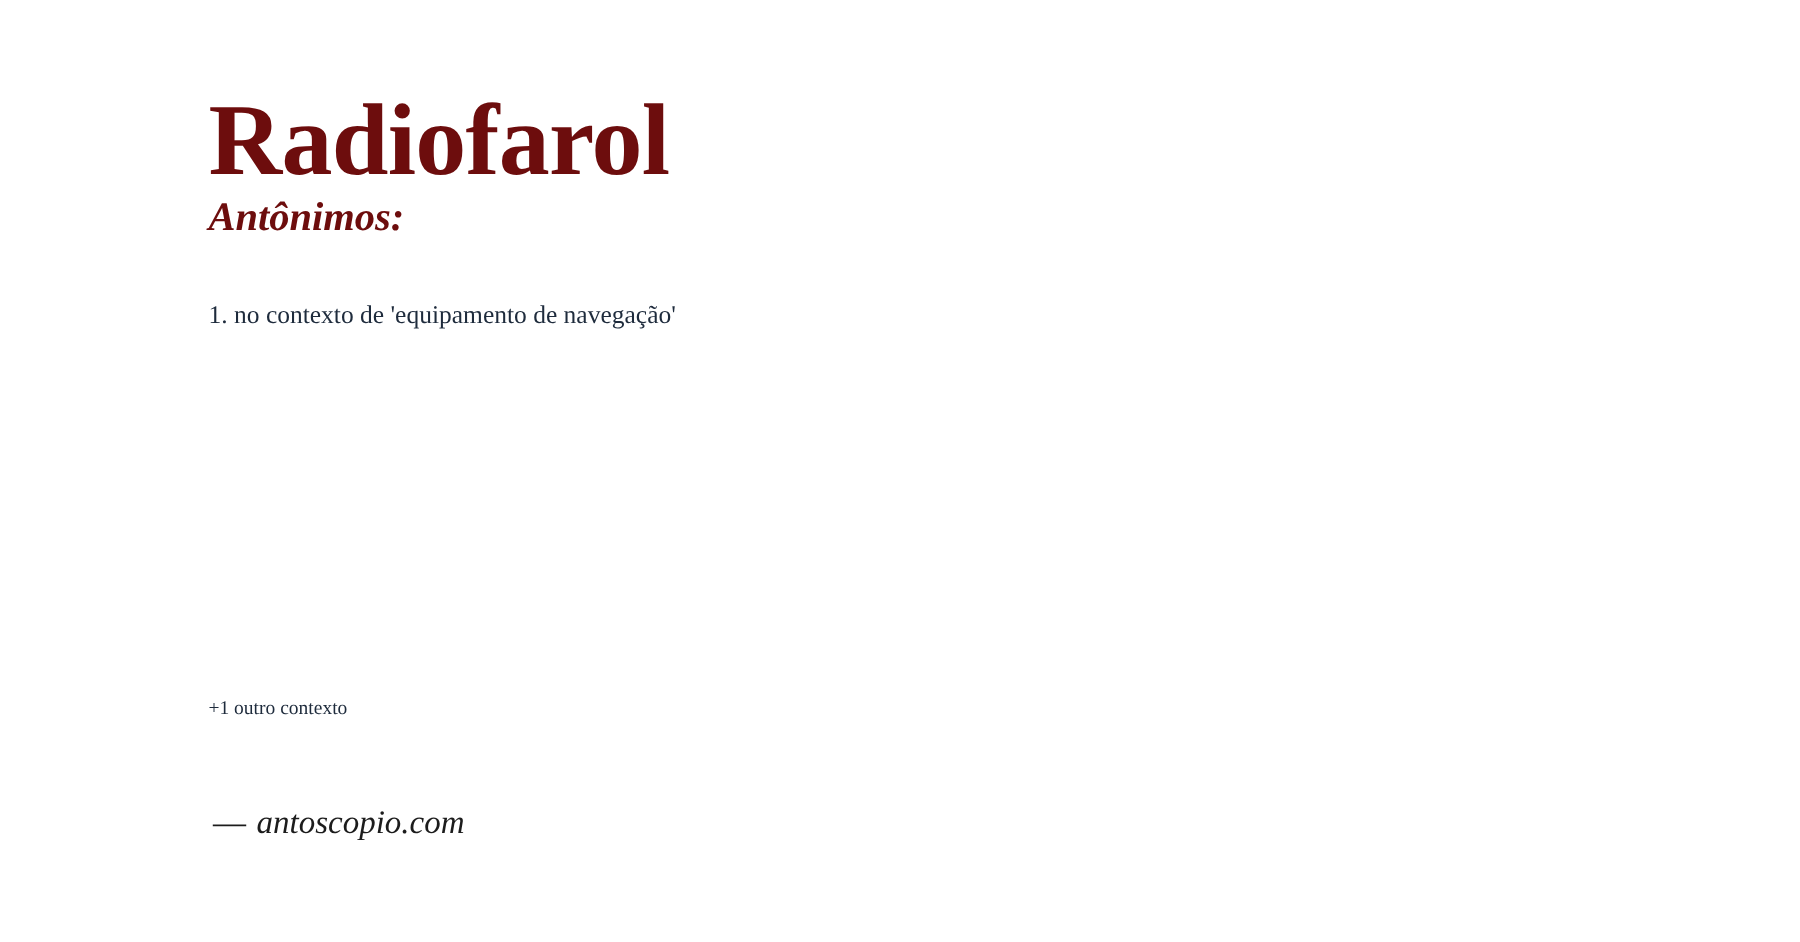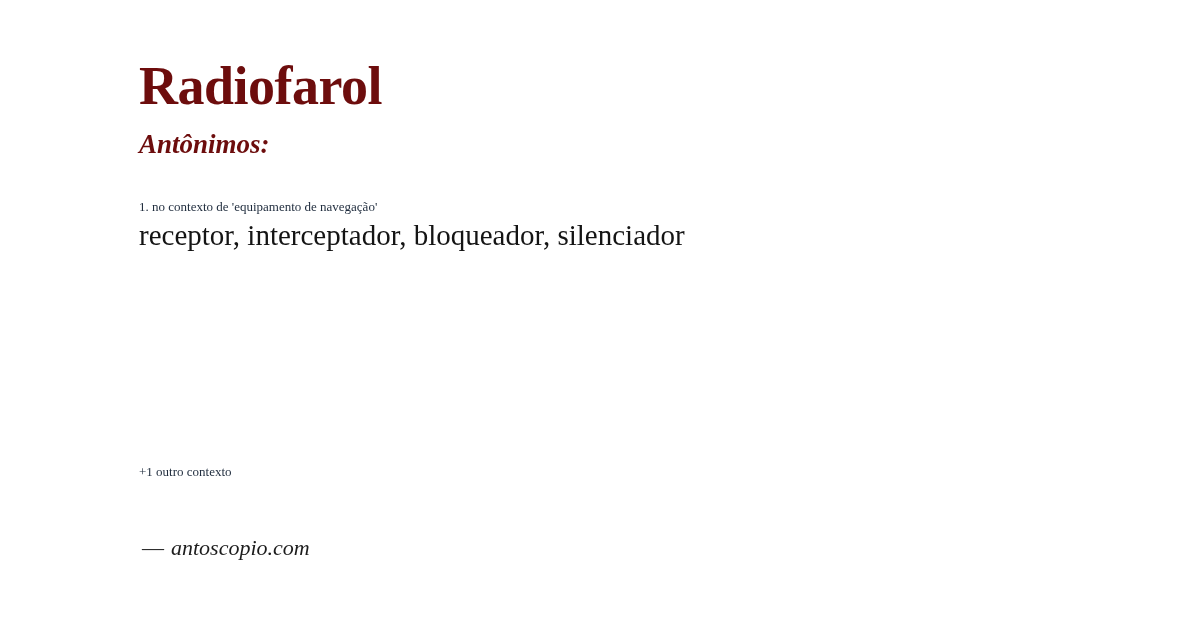--- a/index.html
+++ b/index.html
@@ -23,21 +23,21 @@
     width: 1000px;
     height: 628px;
   }
 
   
   .headword {
     position: absolute;
     left: 0;
     top: 59px;
     margin: 0;
-    font-size: 54px;
+    font-size: 68px;
     line-height: 1.0;
     font-weight: 700;
     color: #6d0d0d;
     letter-spacing: -0.5px;
     white-space: nowrap;
   }
 
   .relation-label {
     position: absolute;
     left: 0;
@@ -58,21 +58,21 @@
     top: 199px;
     width: 1000px;
   }
 
   .sense {
     margin: 0 0 30px 0;
   }
 
   .sense-context {
     margin: 0;
-    font-size: 13px;
+    font-size: 17px;
     line-height: 1.25;
     color: #1e2b3c;
     white-space: nowrap;
   }
 
   .sense-words {
     margin: 2px 0 0 0;
     font-size: 29px;
     line-height: 1.28;
     color: #141414;
@@ -113,21 +113,20 @@
 <div class="card">
 
   <h1 class="headword">Radiofarol</h1>
 
   <h2 class="relation-label">Antônimos:</h2>
 
   <div class="senses">
 
     <div class="sense">
       <p class="sense-context">1. no contexto de 'equipamento de navegação'</p>
-      <p class="sense-words">receptor, interceptador, bloqueador, silenciador</p>
     </div>
 
 
 
   </div>
 
   <p class="more-contexts">+1 outro contexto</p>
 
   <p class="attribution">
     <span class="dash">—</span><span>antoscopio.com</span>

